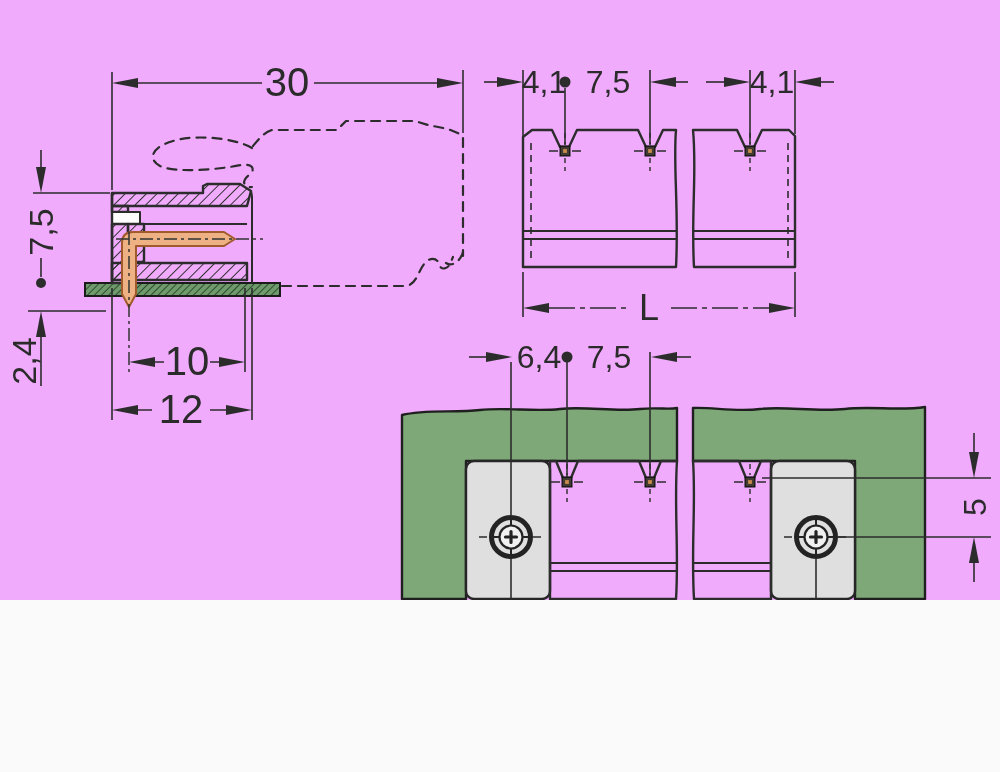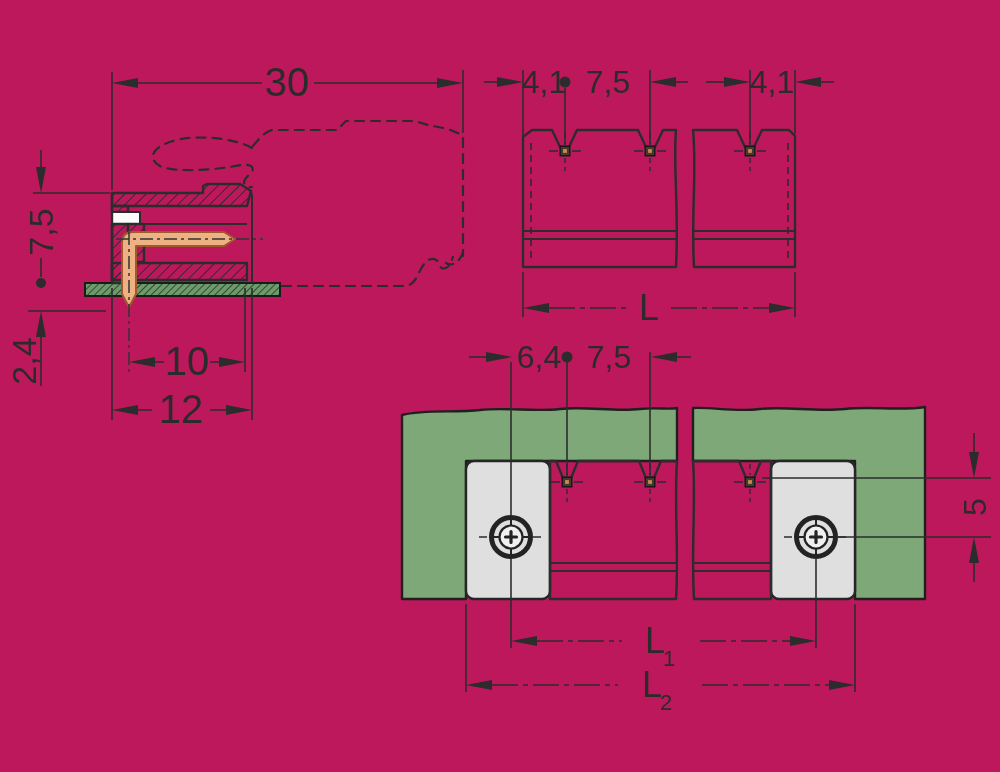--- a/index.html
+++ b/index.html
@@ -1,16 +1,16 @@
 <!DOCTYPE html>
 <html><head>
 <meta charset="utf-8">
 <style>
   html,body{margin:0;padding:0;background:#fafafa;}
-  .stage{width:1000px;height:772px;position:relative;background:#be185d;overflow:hidden;}
+  .stage{width:1000px;height:600px;position:relative;background:#f0abfc;overflow:hidden;}
   svg{display:block;}
   .dim-text{font-family:"Liberation Sans",sans-serif;fill:#2b2b2b;font-weight:400;}
   .thin{stroke:#2c2c2c;stroke-width:1.6;fill:none;}
   .thick{stroke:#2c2c2c;stroke-width:2.4;fill:none;}
   .med{stroke:#2c2c2c;stroke-width:2;fill:none;}
   .arrow{fill:#2c2c2c;stroke:none;}
   .dashed{stroke:#2c2c2c;stroke-width:2.2;fill:none;stroke-dasharray:9 7;stroke-linecap:round;}
   .dashthin{stroke:#2c2c2c;stroke-width:1.6;fill:none;stroke-dasharray:7 5;}
   .cline{stroke:#333;stroke-width:1.5;fill:none;stroke-dasharray:13 4 3 4;}
   .dimdash{stroke:#2c2c2c;stroke-width:1.6;fill:none;stroke-dasharray:26 5 5 5;}

